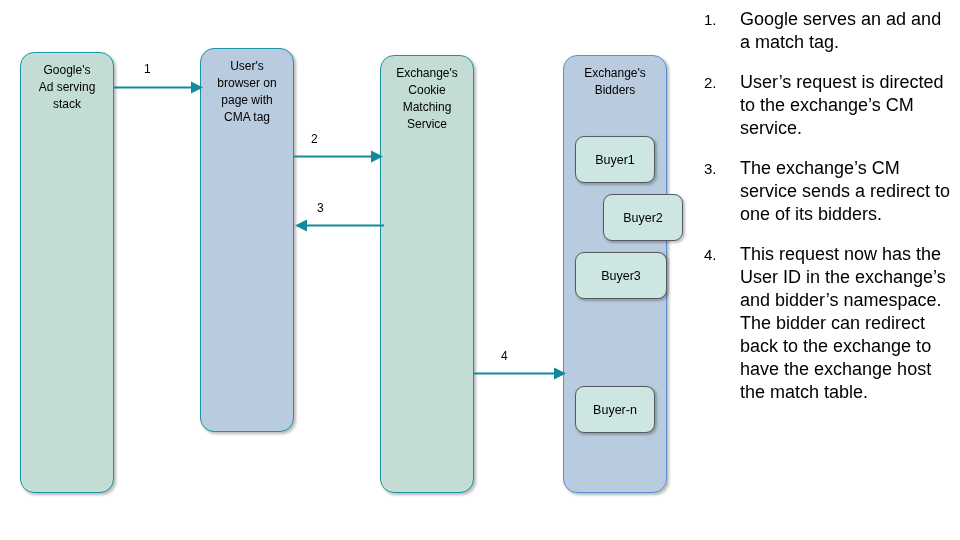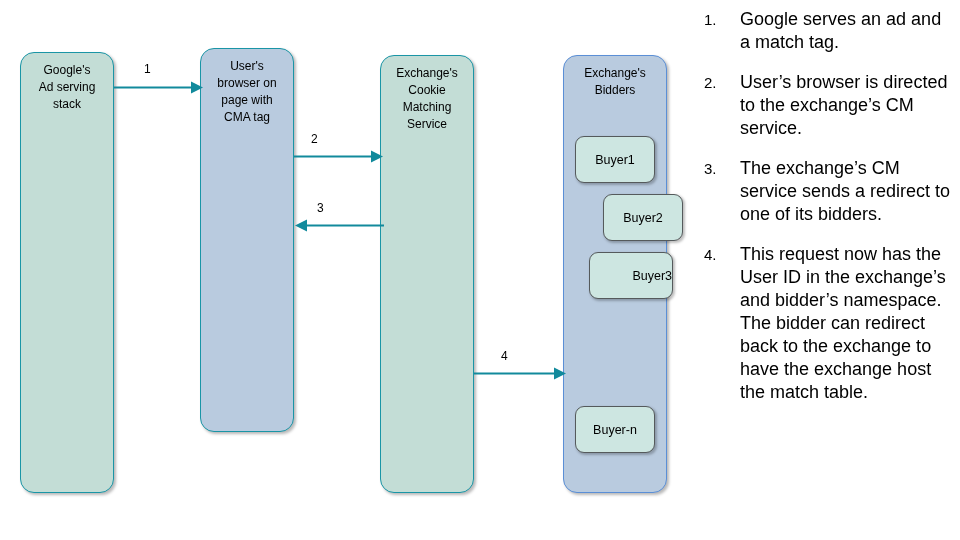--- a/index.html
+++ b/index.html
@@ -124,24 +124,24 @@
     <span style="white-space:pre-line;">Exchange's
 Bidders</span>
   </div>
 
   <div class="buyer" style="left:575px; top:136px; width:80px; height:47px;">
     <span>Buyer1</span>
   </div>
   <div class="buyer" style="left:575px; top:194px; width:80px; height:47px;margin-left:28px;">
     <span>Buyer2</span>
   </div>
-  <div class="buyer" style="left:589px; top:252px; width:84px; height:47px;text-align:right;">
+  <div class="buyer" style="left:575px; top:252px; width:92px; height:47px;">
     <span>Buyer3</span>
   </div>
-  <div class="buyer" style="left:575px; top:386px; width:80px; height:47px;margin-top:20px;">
+  <div class="buyer" style="left:575px; top:386px; width:80px; height:47px;">
     <span>Buyer-n</span>
   </div>
 
   <div class="arrow" style="left:114px; top:80px; width:90px;">
     <svg width="90" height="14" viewBox="0 0 90 14">
       <line x1="0" y1="7.5" x2="78" y2="7.5" stroke="#128a9c" stroke-width="2.2"></line>
       <polygon points="77,1.5 89,7.5 77,13.5" fill="#128a9c"></polygon>
     </svg>
   </div>
   <div class="arrow-label" style="left:144px; top:62px;">1</div>
@@ -172,21 +172,21 @@
 
   <div id="legend">
 
     <div class="legend-item">
       <div class="legend-num">1.</div>
       <div class="legend-text">Google serves an ad and a match tag.</div>
     </div>
 
     <div class="legend-item">
       <div class="legend-num">2.</div>
-      <div class="legend-text">User’s browser is directed to the exchange’s CM service.</div>
+      <div class="legend-text">User’s request is directed to the exchange’s CM service.</div>
     </div>
 
     <div class="legend-item">
       <div class="legend-num">3.</div>
       <div class="legend-text">The exchange’s CM service sends a redirect to one of its bidders.</div>
     </div>
 
     <div class="legend-item">
       <div class="legend-num">4.</div>
       <div class="legend-text">This request now has the User ID in the exchange’s and bidder’s namespace. The bidder can redirect back to the exchange to have the exchange host the match table.</div>

